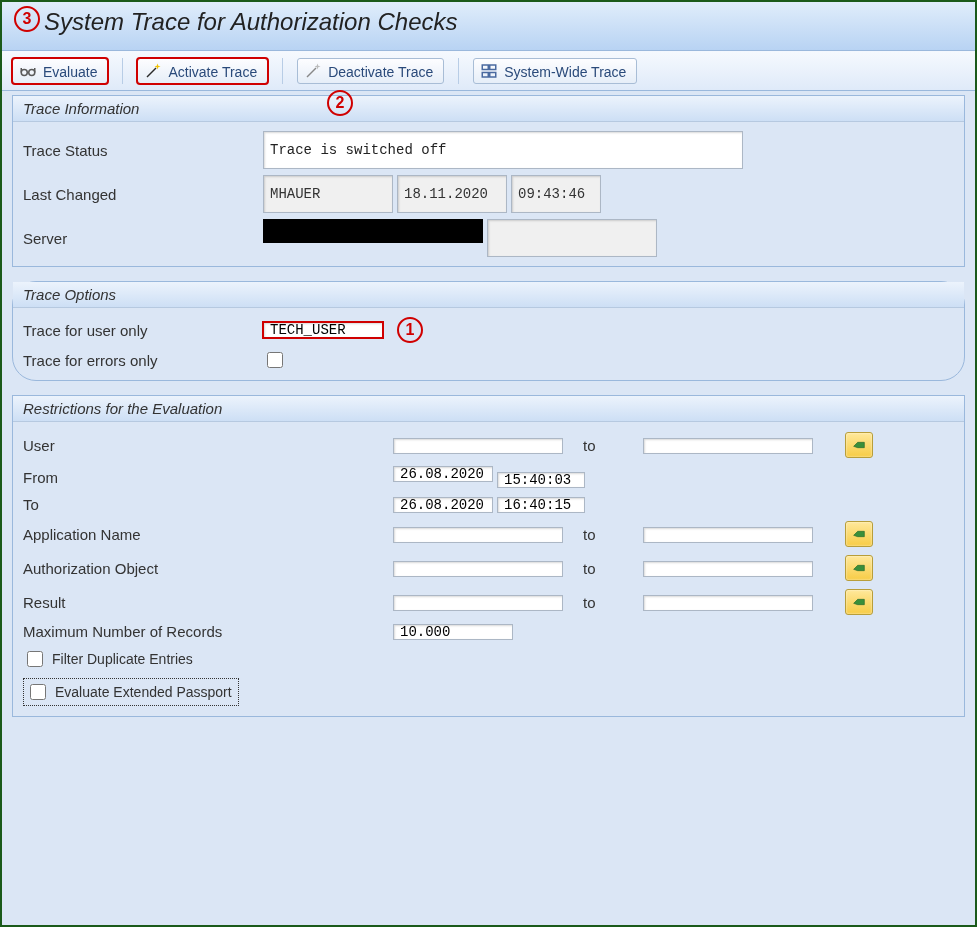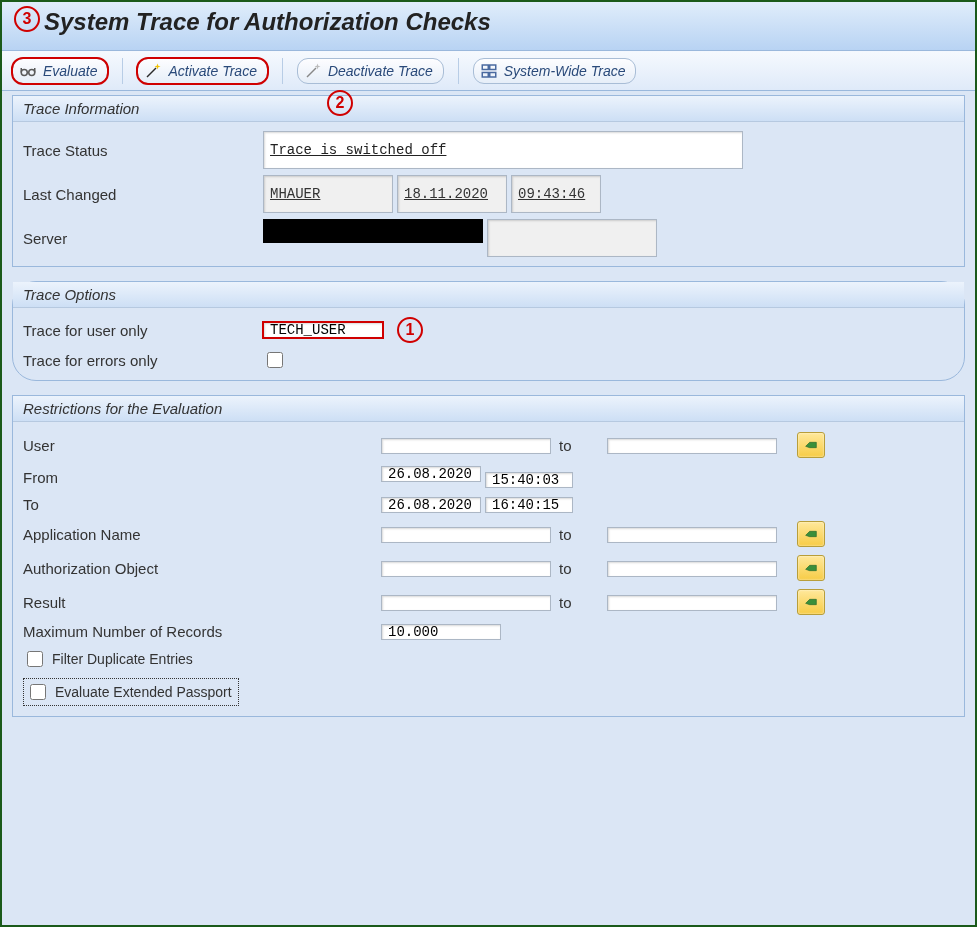--- a/index.html
+++ b/index.html
@@ -23,21 +23,21 @@
   .title-bar {
     background: linear-gradient(to bottom, #e0edfb 0%, #b8d3f3 100%);
     padding: 6px 16px 14px 16px;
     border-bottom: 1px solid #9ab8dc;
     position: relative;
   }
   .title-bar h1 {
     margin: 0;
     font-size: 24px;
     font-style: italic;
-    font-weight: bold;
+    font-weight: normal;
     color: #222;
   }
   .annot {
     position: absolute;
     width: 26px;
     height: 26px;
     border: 2.5px solid #d00000;
     border-radius: 50%;
     color: #d00000;
     font-weight: bold;
@@ -52,30 +52,29 @@
     background: linear-gradient(to bottom, #f5f9fe, #dfeaf9);
     border-top: 1px solid #f4f8fe;
     border-bottom: 1px solid #9ab8dc;
     padding: 6px 10px;
     display: flex;
     gap: 12px;
     position: relative;
   }
   .tb-btn {
     display: inline-flex;
-    align-items: center;
+    align-items: flex-end;
     gap: 6px;
     padding: 3px 10px 3px 6px;
     border: 1px solid #a8bdd6;
-    border-radius: 11px;
+    border-radius: 3px;
     background: linear-gradient(to bottom, #fdfdff, #e6eef8);
     cursor: pointer;
     font-size: 14px;
     color: #2a4a7a;
-    font-style: italic;
   }
   .tb-btn .ic {
     width: 18px; height: 18px;
     display: inline-flex; align-items: center; justify-content: center;
     font-size: 14px;
   }
   .tb-sep {
     width: 1px;
     background: #b8cde6;
     margin: 0 2px;
@@ -119,21 +118,20 @@
     background: #fff;
     border: 1px solid #acb7c5;
     box-shadow: inset 1px 1px 2px rgba(0,0,0,.15);
     padding: 18px 6px;
     font-family: "Courier New", monospace;
     font-size: 14px;
     color: #222;
     height: 24px;
     display: inline-flex;
     align-items: center;
-    text-decoration: underline;
   }
   .ro-input.gray {
     background: #f0f0f0;
     color:#333;
   }
   .ro-black {
     background: #000;
     border: 1px solid #000;
     height: 24px;
   }
@@ -151,21 +149,21 @@
     font-size: 14px;
     height: 16px;
   }
   input[type="checkbox"].chk {
     width: 16px; height: 16px;
   }
   .restr-row {
     display: flex;
     align-items: center;
     padding: 4px 0;
-    gap: 8px;
+    gap: 20px;
   }
   .restr-row .lbl {
     width: 350px;
     font-size: 15px;
     color: #333;
   }
   .restr-row .col1 { width: 170px; }
   .restr-row .to-lbl { width: 40px; text-align: left; font-size: 15px; }
   .restr-row .col2 { width: 170px; }
   .restr-row .actions { width: 40px; text-align: right; }

